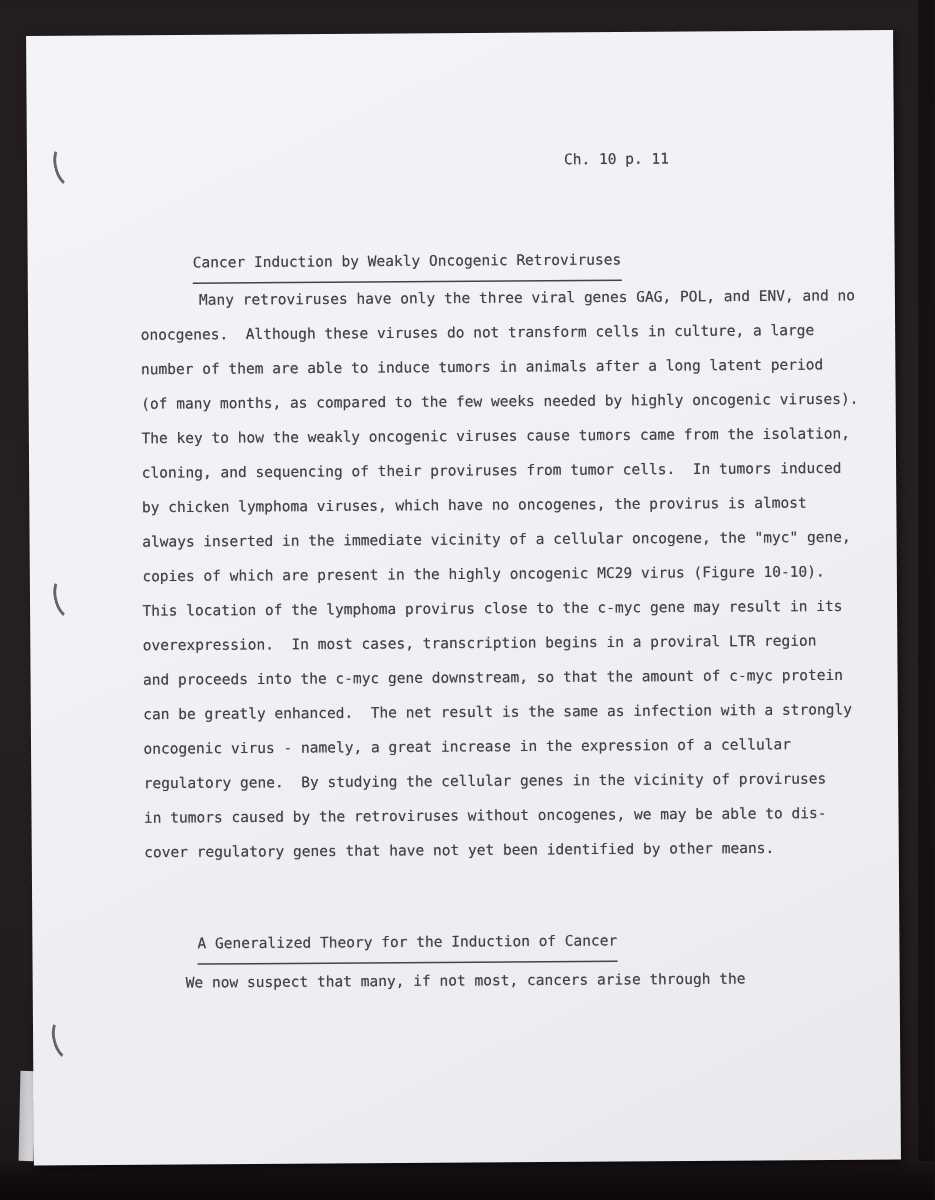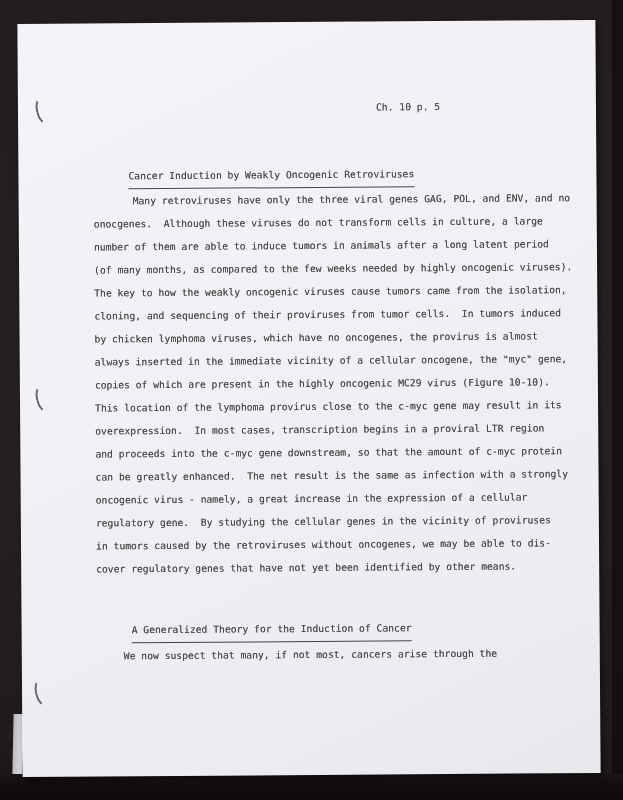--- a/index.html
+++ b/index.html
@@ -84,21 +84,21 @@
 <div class="stage">
   <div class="right-shade"></div>
   <div class="bottom-band"></div>
   <div class="under-sheet"></div>
 
   <div class="paper">
     <span class="crescent c1"></span>
     <span class="crescent c2"></span>
     <span class="crescent c3"></span>
 
-    <div class="txt page-header">Ch. 10 p. 5</div>
+    <div class="txt page-header">Ch. 10 p. 11</div>
 
     <div class="txt heading-1">
       <span class="heading">Cancer Induction by Weakly Oncogenic Retroviruses</span>
     </div>
 
     <div class="txt para-1">Many retroviruses have only the three viral genes GAG, POL, and ENV, and no
 onocgenes.  Although these viruses do not transform cells in culture, a large
 number of them are able to induce tumors in animals after a long latent period
 (of many months, as compared to the few weeks needed by highly oncogenic viruses).
 The key to how the weakly oncogenic viruses cause tumors came from the isolation,

